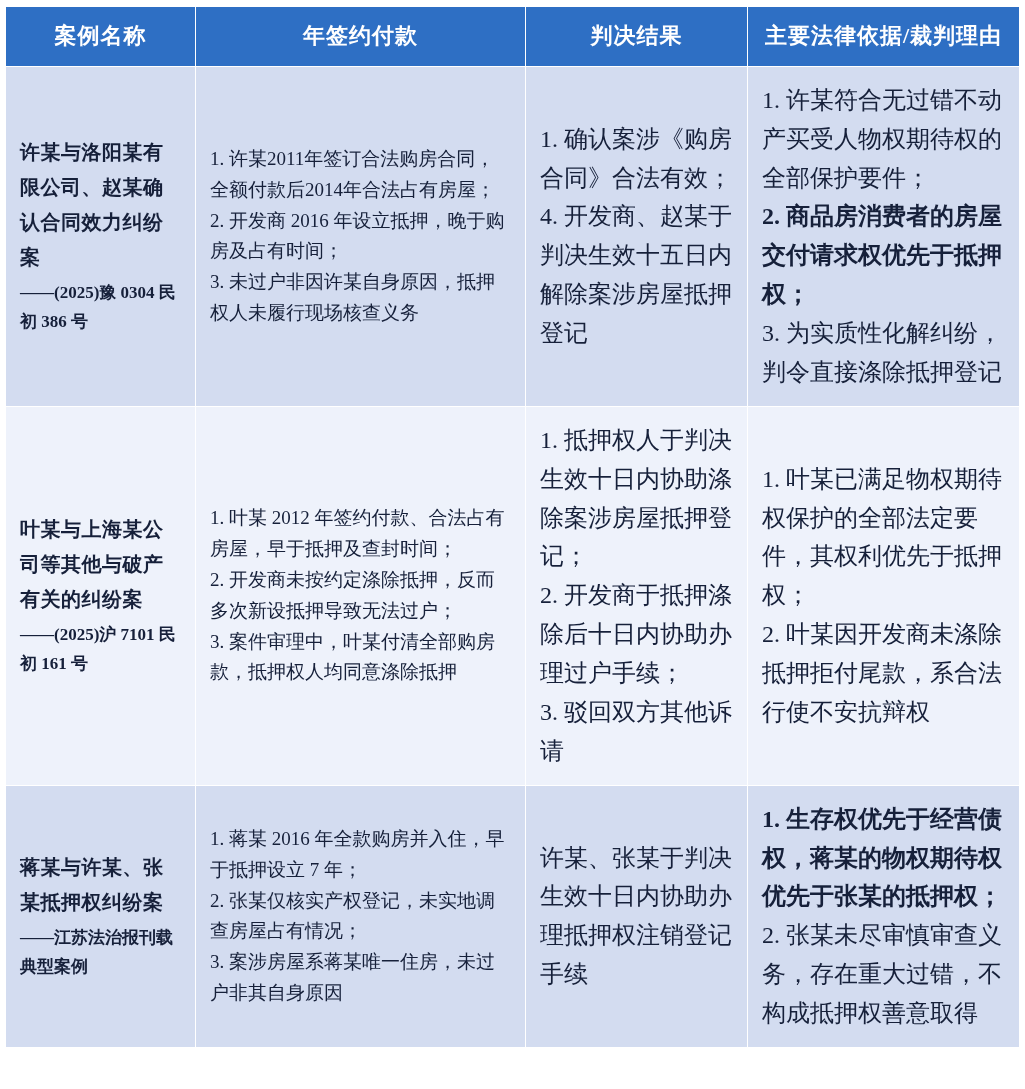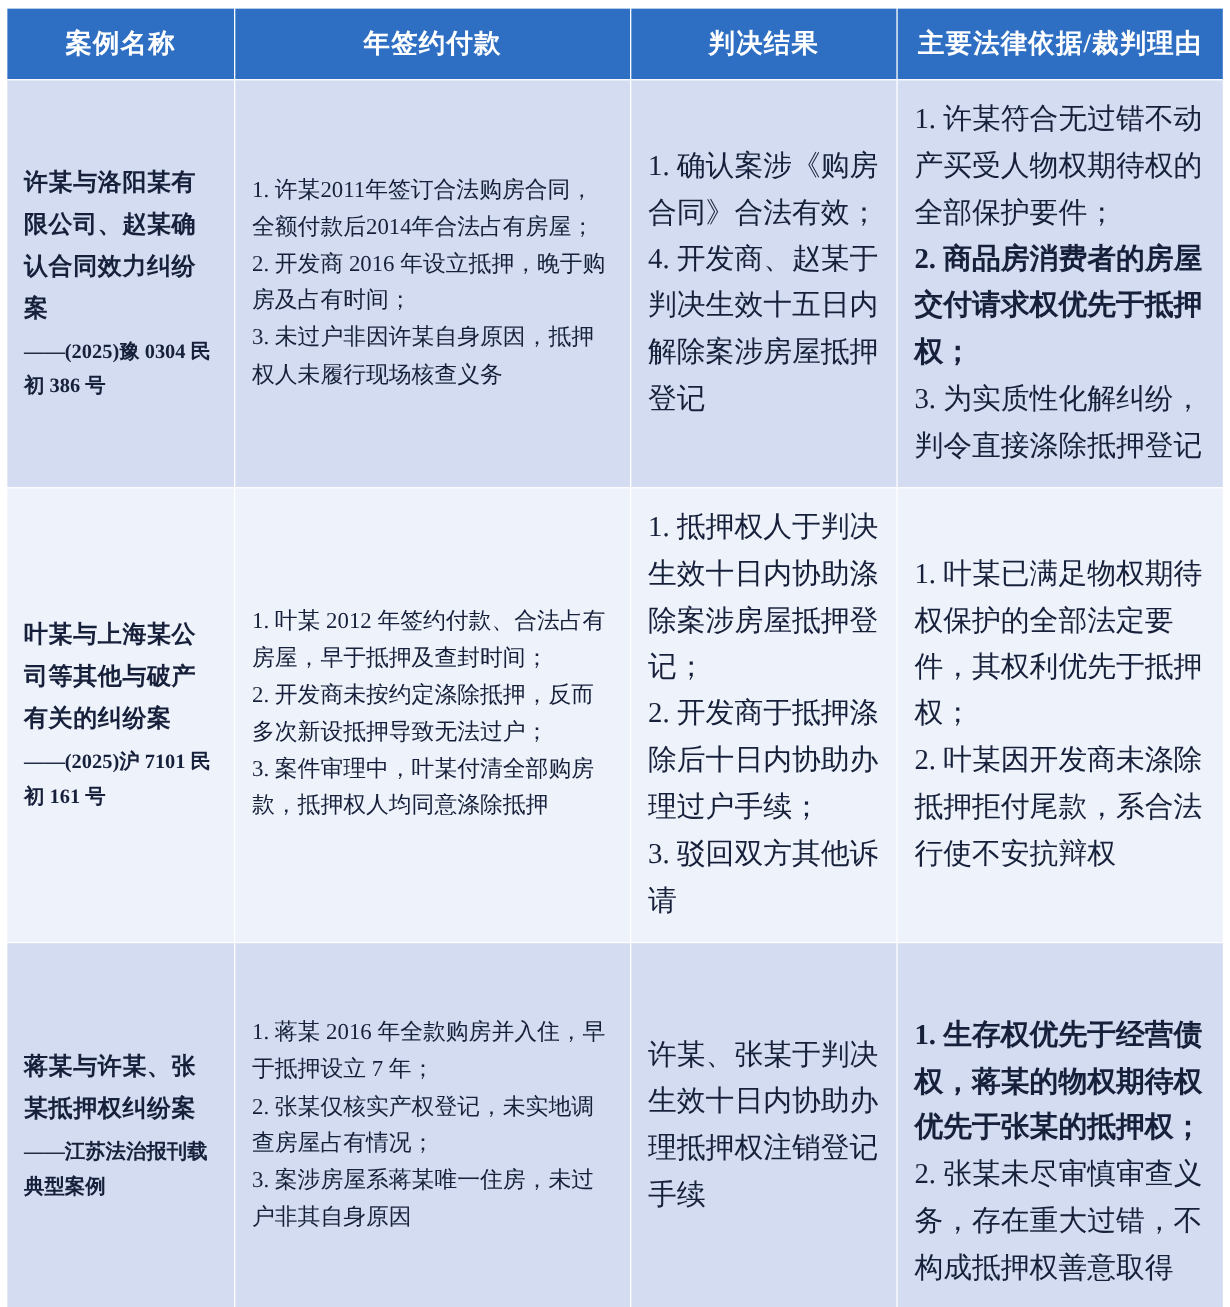--- a/index.html
+++ b/index.html
@@ -149,20 +149,20 @@
         </td>
         <td class="col-b facts">
           <span class="line">1. 蒋某 2016 年全款购房并入住，早于抵押设立 7 年；</span>
           <span class="line">2. 张某仅核实产权登记，未实地调查房屋占有情况；</span>
           <span class="line">3. 案涉房屋系蒋某唯一住房，未过户非其自身原因</span>
         </td>
         <td class="col-c result">
           <span class="line">许某、张某于判决生效十日内协助办理抵押权注销登记手续</span>
         </td>
         <td class="col-d reason">
-          <span class="line reason-line" style="font-weight:bold;margin-top:44px;">1. 生存权优先于经营债权，蒋某的物权期待权优先于张某的抵押权；</span>
+          <span class="line reason-line" style="font-weight:bold;">1. 生存权优先于经营债权，蒋某的物权期待权优先于张某的抵押权；</span>
           <span class="line reason-line">2. 张某未尽审慎审查义务，存在重大过错，不构成抵押权善意取得</span>
         </td>
       </tr>
 
     </tbody>
   </table>
 </div>
 
 </body></html>

